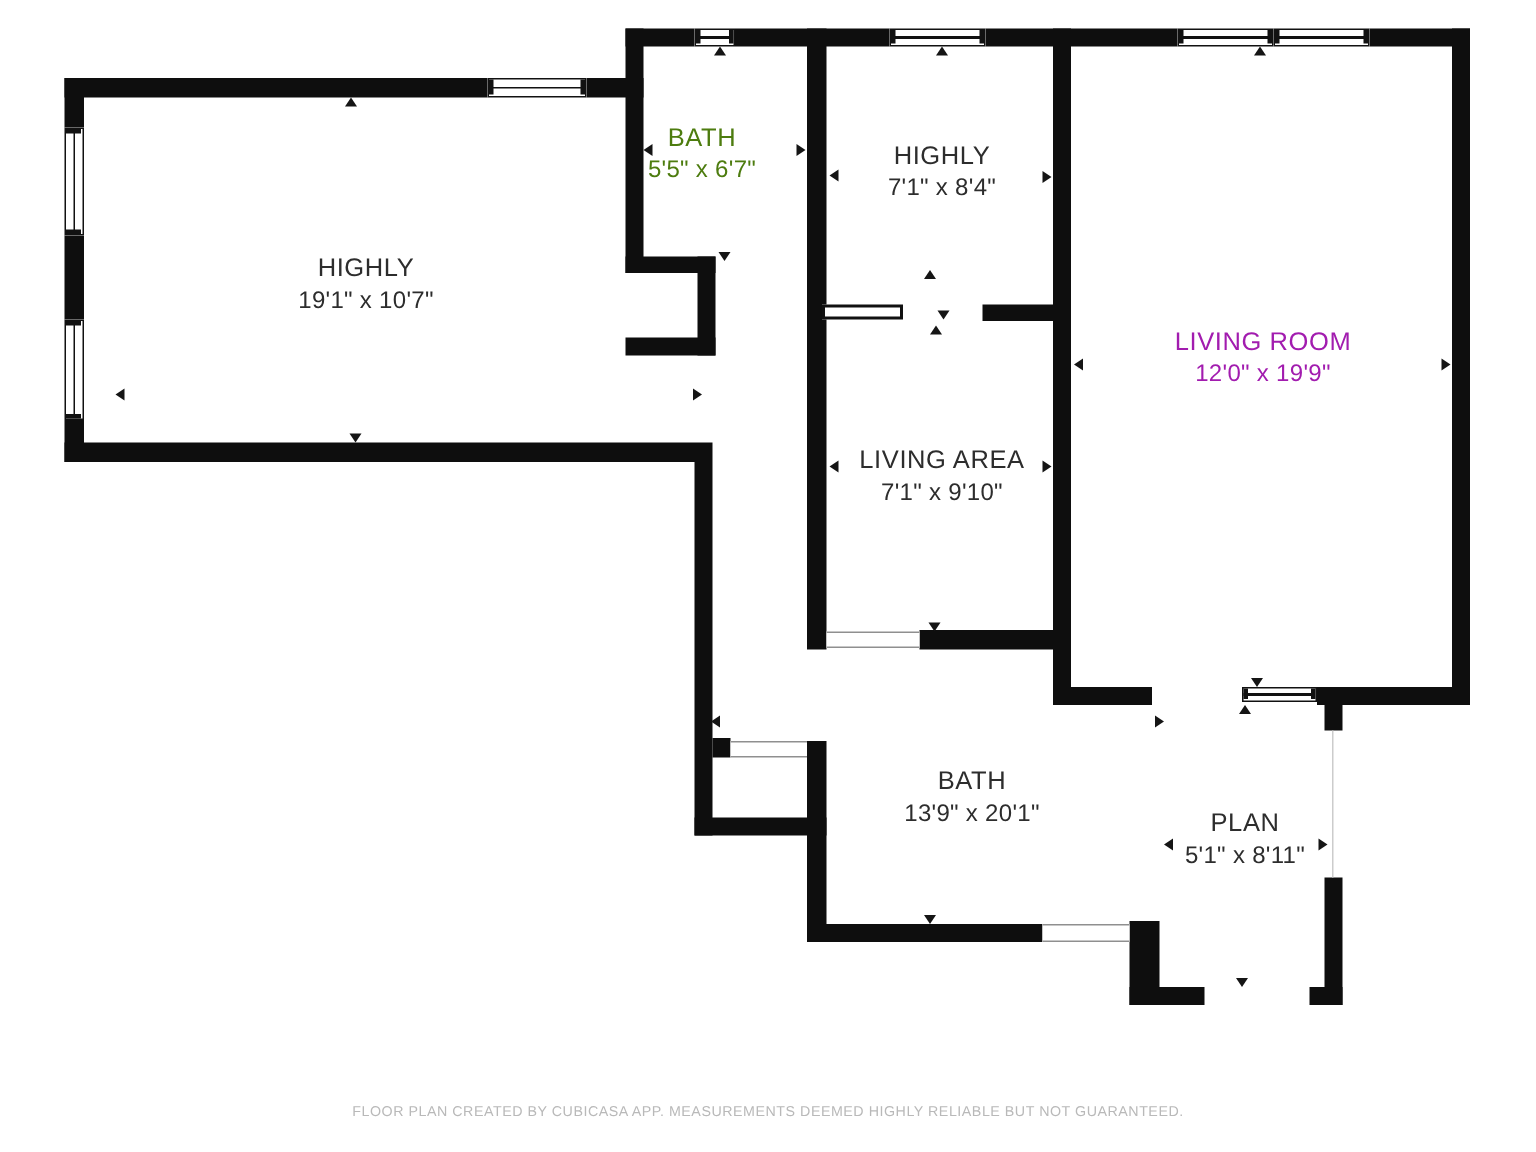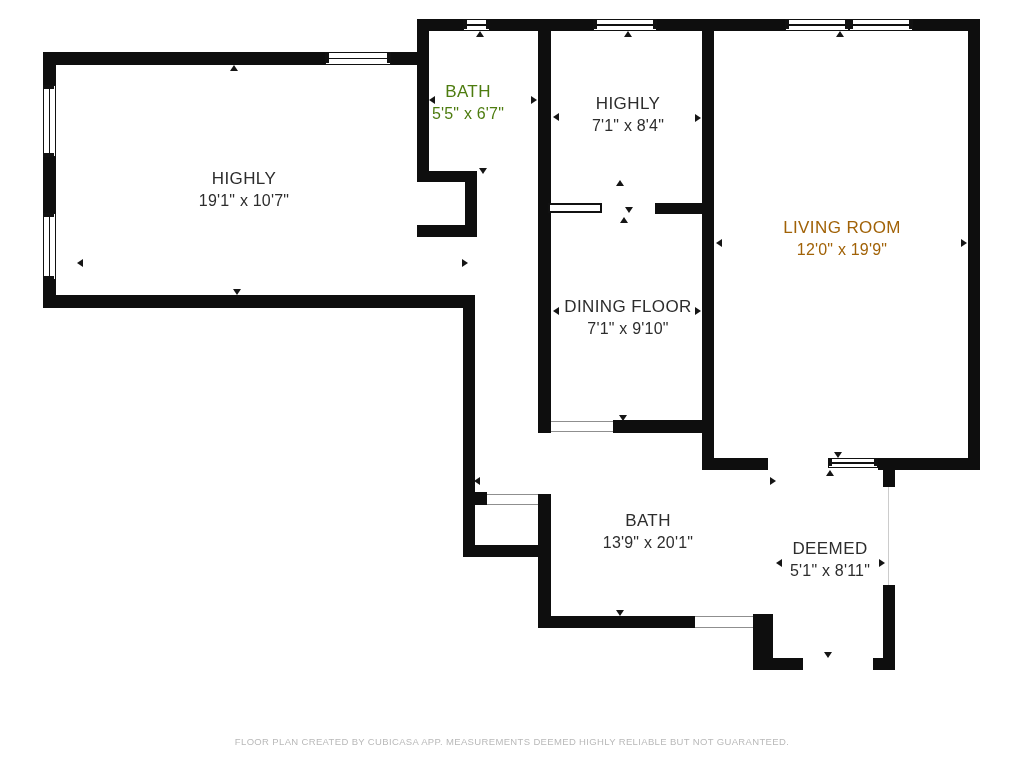--- a/index.html
+++ b/index.html
@@ -116,34 +116,34 @@
         <span class="room-dims">19'1" x 10'7"</span>
       </div>
       <div class="room-label" style="left: 468px; top: 103px; color: #4d7c0f;">
         <span class="room-name">BATH</span>
         <span class="room-dims">5'5" x 6'7"</span>
       </div>
       <div class="room-label" style="left: 628px; top: 115px; color: rgb(45, 45, 45);">
         <span class="room-name">HIGHLY</span>
         <span class="room-dims">7'1" x 8'4"</span>
       </div>
-      <div class="room-label" style="left: 842px; top: 239px; color: #a16207;">
+      <div class="room-label" style="left: 842px; top: 239px; color: #a21caf;">
         <span class="room-name">LIVING ROOM</span>
         <span class="room-dims">12'0" x 19'9"</span>
       </div>
       <div class="room-label" style="left: 628px; top: 318px; color: rgb(45, 45, 45);">
-        <span class="room-name">DINING FLOOR</span>
+        <span class="room-name">LIVING AREA</span>
         <span class="room-dims">7'1" x 9'10"</span>
       </div>
       <div class="room-label" style="left: 648px; top: 532px; color: rgb(45, 45, 45);">
         <span class="room-name">BATH</span>
         <span class="room-dims">13'9" x 20'1"</span>
       </div>
       <div class="room-label" style="left: 830px; top: 560px; color: rgb(45, 45, 45);">
-        <span class="room-name">DEEMED</span>
+        <span class="room-name">PLAN</span>
         <span class="room-dims">5'1" x 8'11"</span>
       </div>
     </div>
   <div id="arrows-layer">
       <div class="arrow" style="left: 230px; top: 65px; border-left: 4px solid transparent; border-right: 4px solid transparent; border-bottom: 6px solid rgb(21, 21, 21);"></div>
       <div class="arrow" style="left: 233px; top: 289px; border-left: 4px solid transparent; border-right: 4px solid transparent; border-top: 6px solid rgb(21, 21, 21);"></div>
       <div class="arrow" style="left: 77px; top: 259px; border-top: 4px solid transparent; border-bottom: 4px solid transparent; border-right: 6px solid rgb(21, 21, 21);"></div>
       <div class="arrow" style="left: 476px; top: 31px; border-left: 4px solid transparent; border-right: 4px solid transparent; border-bottom: 6px solid rgb(21, 21, 21);"></div>
       <div class="arrow" style="left: 429px; top: 96px; border-top: 4px solid transparent; border-bottom: 4px solid transparent; border-right: 6px solid rgb(21, 21, 21);"></div>
       <div class="arrow" style="left: 531px; top: 96px; border-top: 4px solid transparent; border-bottom: 4px solid transparent; border-left: 6px solid rgb(21, 21, 21);"></div>

